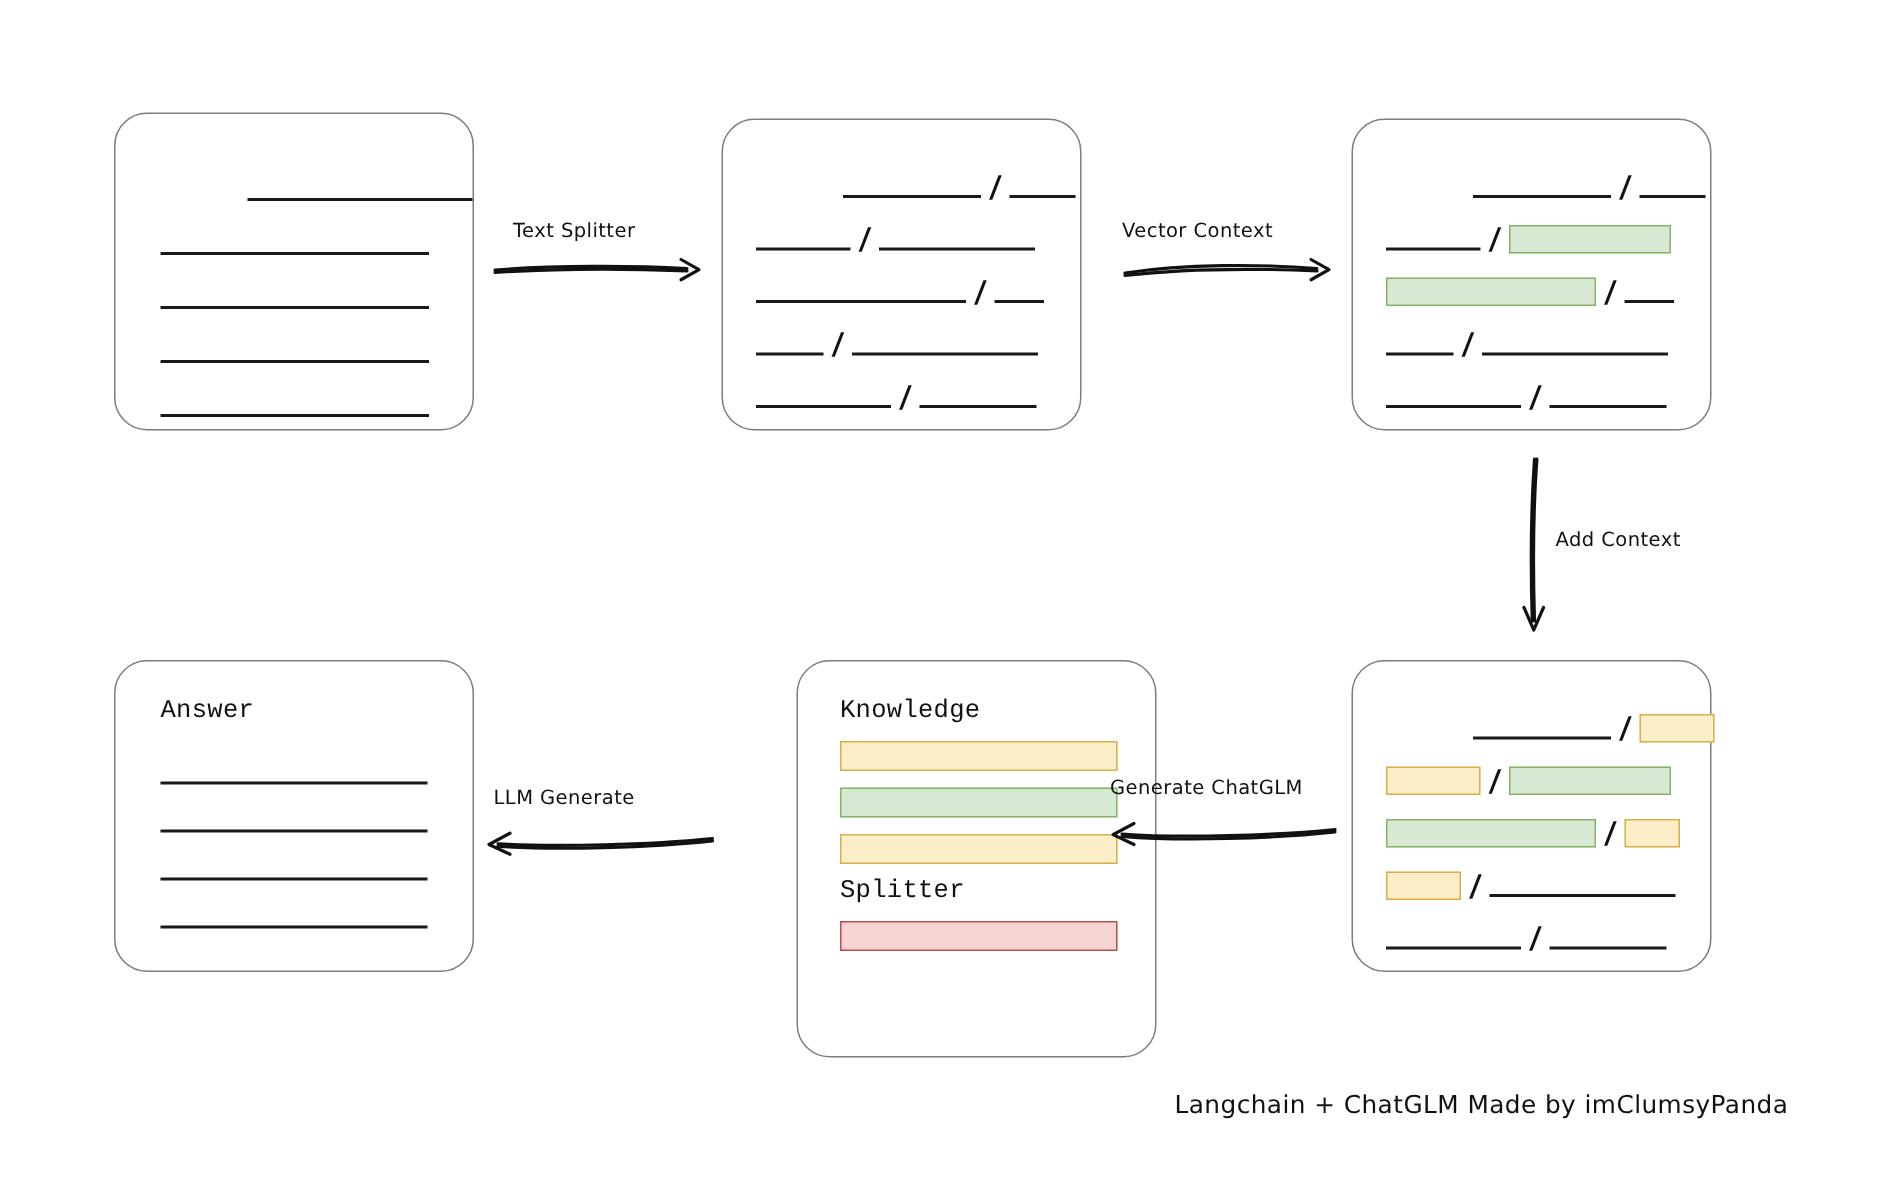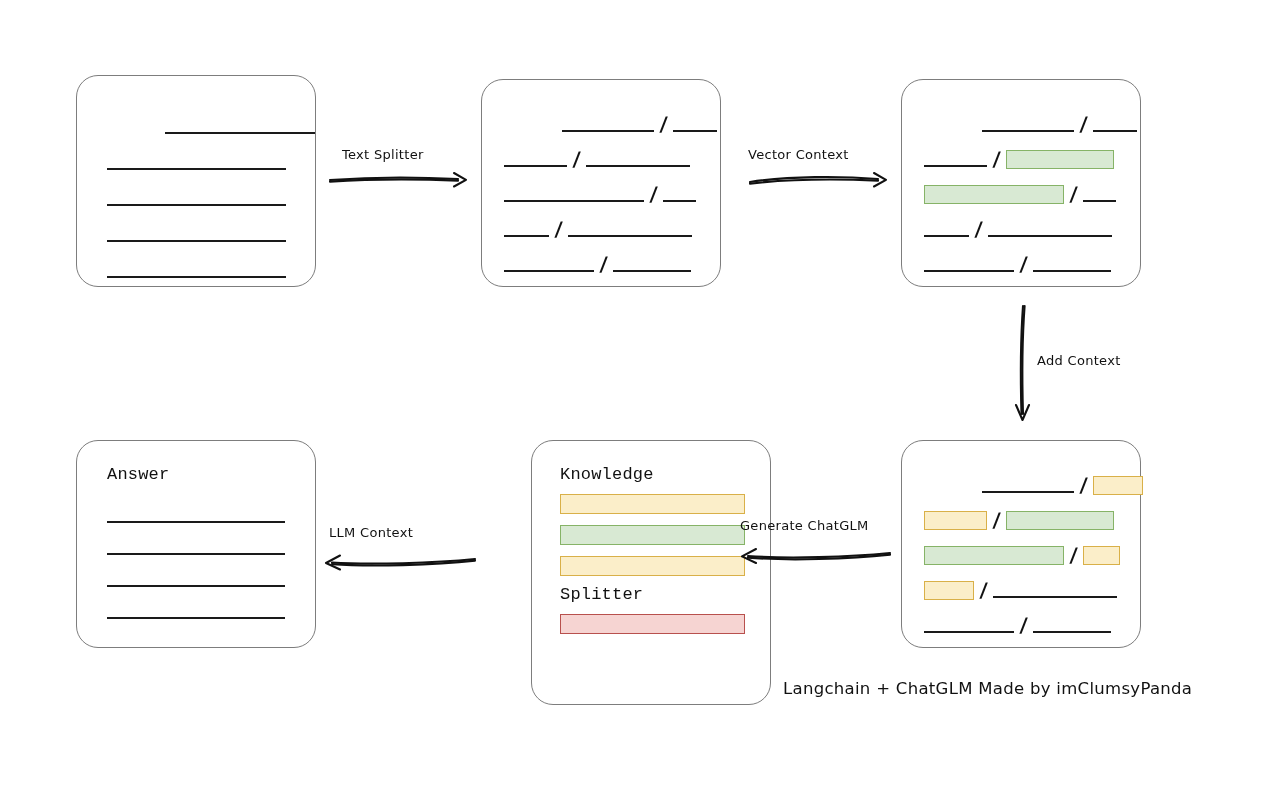--- a/index.html
+++ b/index.html
@@ -91,20 +91,21 @@
     white-space: nowrap;
     letter-spacing: .3px;
   }
   .footer {
     position: absolute;
     font-family: "DejaVu Sans", sans-serif;
     font-size: 16.5px;
     color: #111;
     white-space: nowrap;
     letter-spacing: .3px;
+    margin-top: 48px;
   }
   svg.arrow {
     position: absolute;
     overflow: visible;
   }
   svg.arrow path, svg.arrow polyline {
     fill: none;
     stroke: #111;
     stroke-width: 2.1;
     stroke-linecap: round;
@@ -278,21 +279,21 @@
     <polyline points="4,99 10.5,114 17,99"></polyline>
   </svg>
 
   <div class="arrow-label" style="left:740px; top:518px;">Generate ChatGLM</div>
   <svg class="arrow" style="left:738px; top:543px;" width="152" height="24" viewBox="0 0 152 24">
     <path d="M152 10 C 112 14, 50 16, 10 13"></path>
     <path d="M152 11.6 C 112 16, 50 18, 10 14.6"></path>
     <polyline points="18,6 4,13.4 18,20"></polyline>
   </svg>
 
-  <div class="arrow-label" style="left:329px; top:525px;">LLM Context</div>
+  <div class="arrow-label" style="left:329px; top:525px;">LLM Generate</div>
   <svg class="arrow" style="left:320px; top:550px;" width="155" height="24" viewBox="0 0 155 24">
     <path d="M155 9 C 115 13, 50 15, 12 12.5"></path>
     <path d="M155 10.6 C 115 15, 50 17, 12 14.1"></path>
     <polyline points="20,5.5 6,13 20,19.5"></polyline>
   </svg>
 
   <div class="footer" style="left:783px; top:679px;">Langchain + ChatGLM Made by imClumsyPanda</div>
 
 </div>
 

